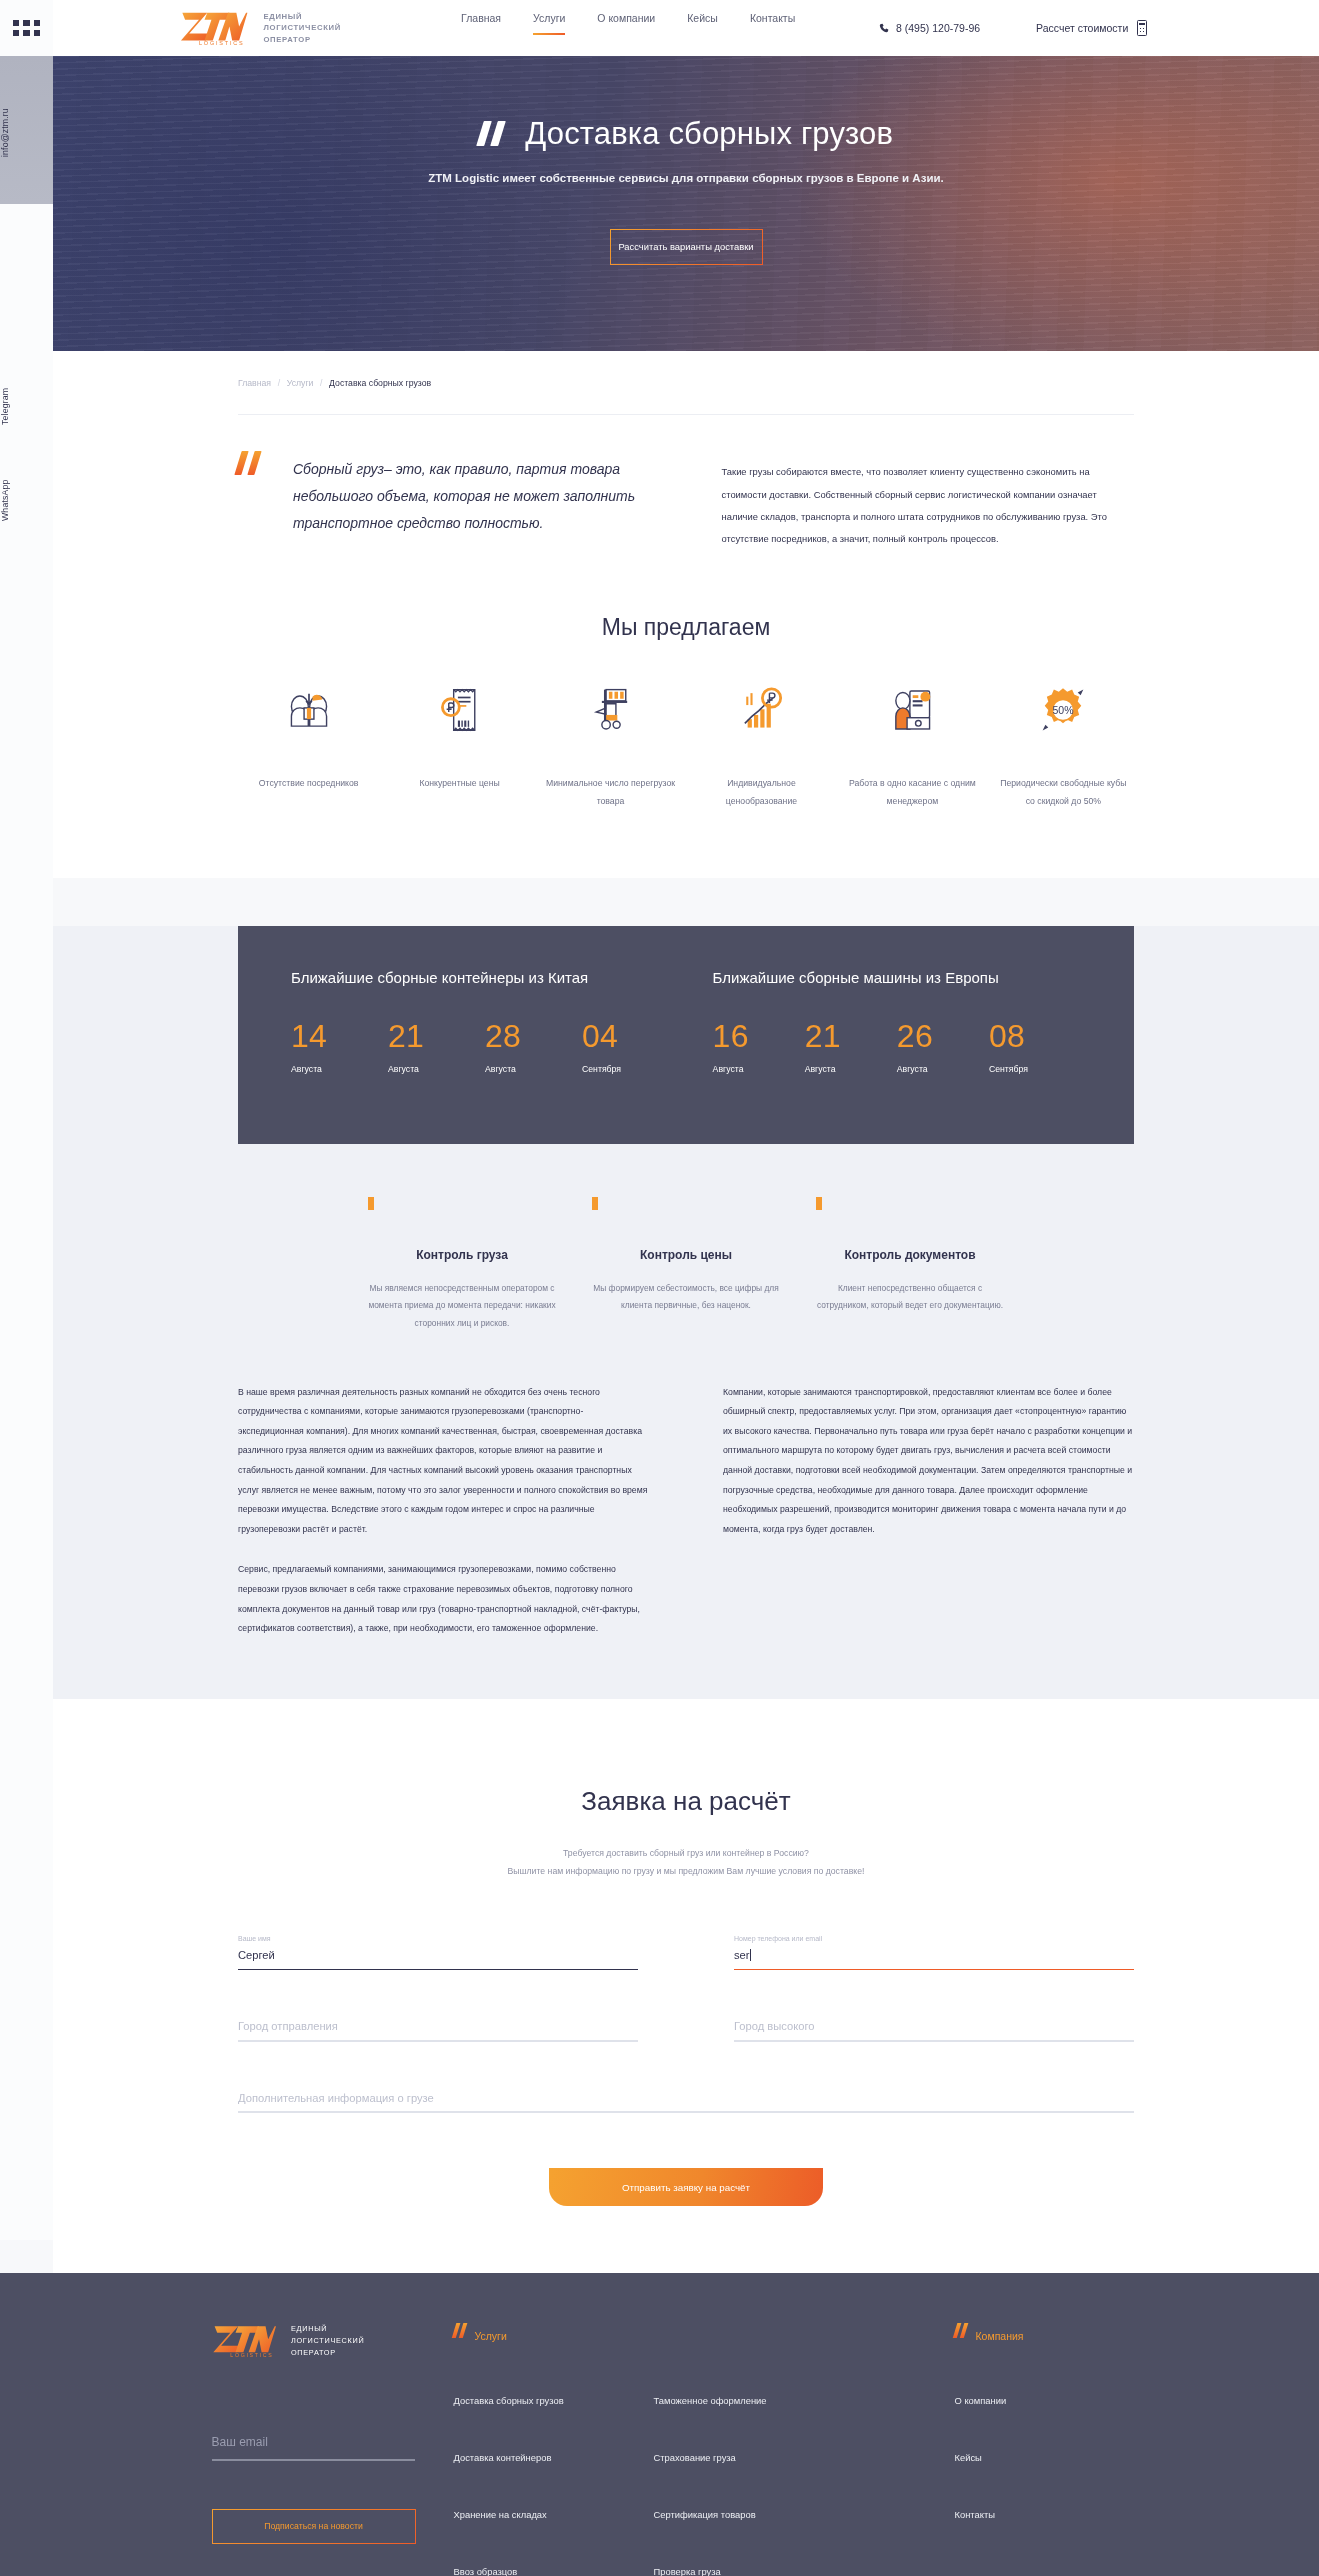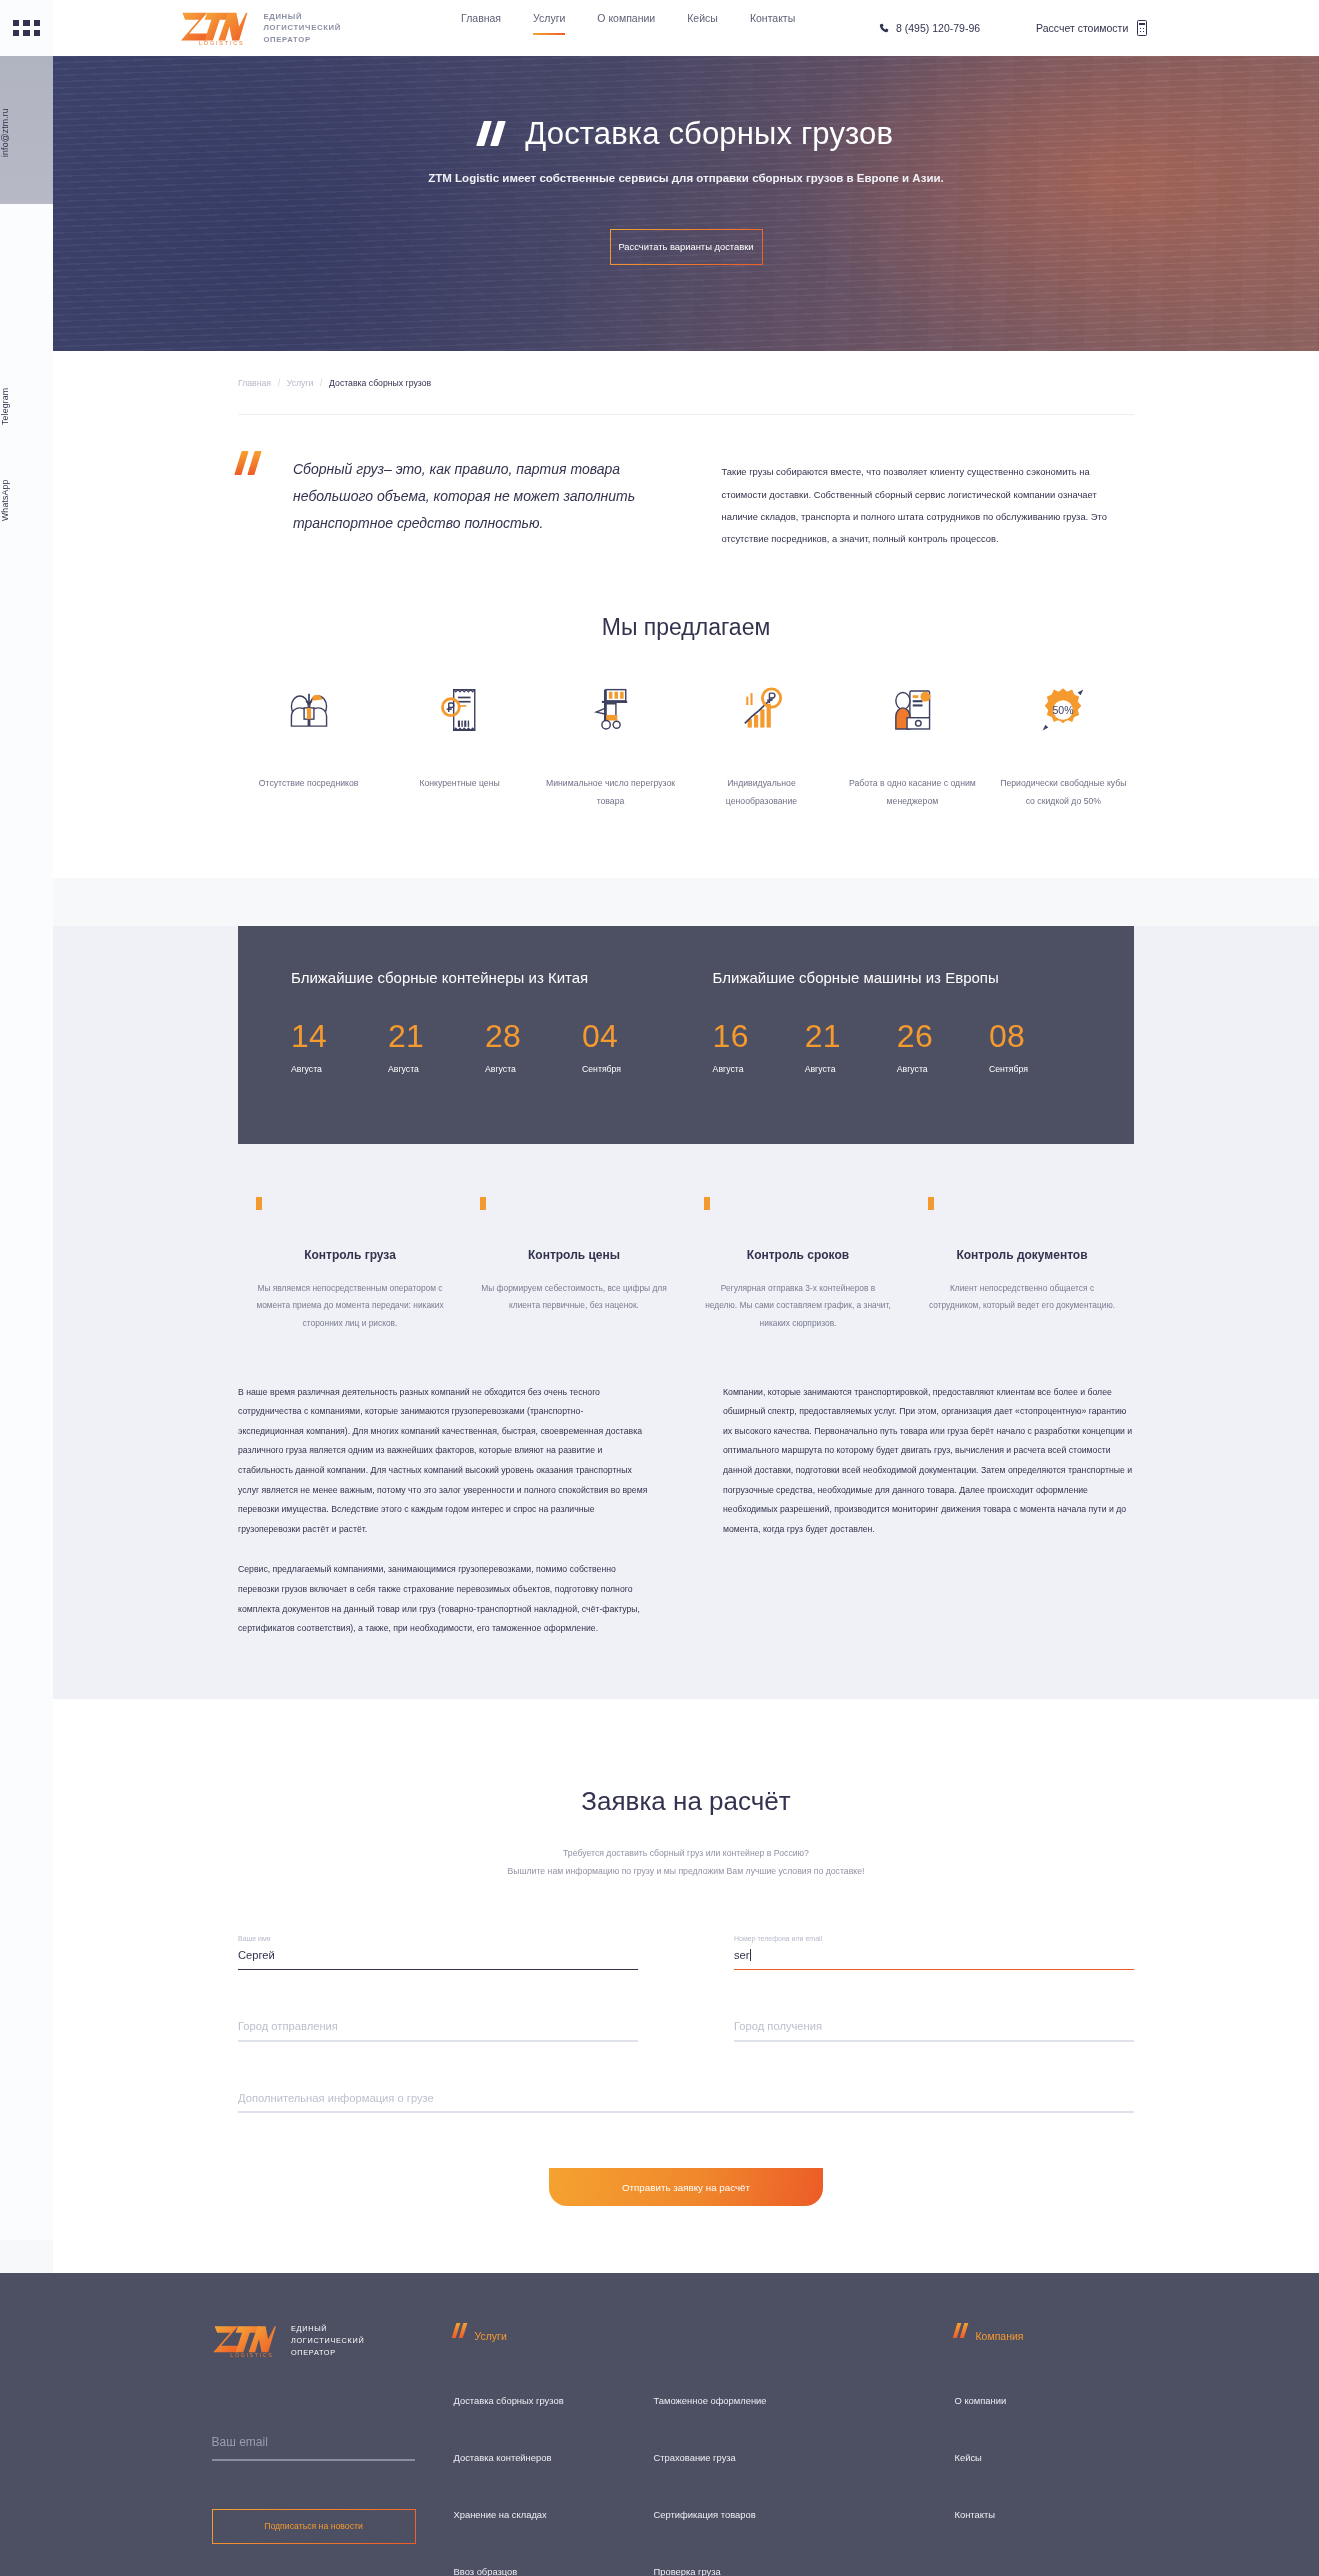--- a/index.html
+++ b/index.html
@@ -508,25 +508,20 @@
           <div class="ctrl-h">Контроль груза</div>
           <div class="ctrl-p">Мы являемся непосредственным оператором с момента приема до момента передачи: никаких сторонних лиц и рисков.</div>
         </div>
         <div class="ctrl">
           <div class="ctrl-bar"></div>
           <div class="ctrl-h">Контроль цены</div>
           <div class="ctrl-p">Мы формируем себестоимость, все цифры для клиента первичные, без наценок.</div>
         </div>
         <div class="ctrl">
           <div class="ctrl-bar"></div>
-          <div class="ctrl-h">Контроль сроков</div>
-          <div class="ctrl-p">Регулярная отправка 3-х контейнеров в неделю. Мы сами составляем график, а значит, никаких сюрпризов.</div>
-        </div>
-        <div class="ctrl">
-          <div class="ctrl-bar"></div>
           <div class="ctrl-h">Контроль документов</div>
           <div class="ctrl-p">Клиент непосредственно общается с сотрудником, который ведет его документацию.</div>
         </div>
       </div>
 
       <div class="body-cols">
         <div class="body-col">
           <p>В наше время различная деятельность разных компаний не обходится без очень тесного сотрудничества с компаниями, которые занимаются грузоперевозками (транспортно-экспедиционная компания). Для многих компаний качественная, быстрая, своевременная доставка различного груза является одним из важнейших факторов, которые влияют на развитие и стабильность данной компании. Для частных компаний высокий уровень оказания транспортных услуг является не менее важным, потому что это залог уверенности и полного спокойствия во время перевозки имущества. Вследствие этого с каждым годом интерес и спрос на различные грузоперевозки растёт и растёт.</p>
           <p>Сервис, предлагаемый компаниями, занимающимися грузоперевозками, помимо собственно перевозки грузов включает в себя также страхование перевозимых объектов, подготовку полного комплекта документов на данный товар или груз (товарно-транспортной накладной, счёт-фактуры, сертификатов соответствия), а также, при необходимости, его таможенное оформление.</p>
         </div>
@@ -559,21 +554,21 @@
         </div>
 
         <div class="field">
           <div class="field-label">&nbsp;</div>
           <div class="field-val ph">Город отправления</div>
           <div class="field-line"></div>
         </div>
 
         <div class="field">
           <div class="field-label">&nbsp;</div>
-          <div class="field-val ph">Город получения</div>
+          <div class="field-val ph">Город высокого</div>
           <div class="field-line"></div>
         </div>
 
         <div class="field full">
           <div class="field-label">&nbsp;</div>
           <div class="field-val ph">Дополнительная информация о грузе</div>
           <div class="field-line"></div>
         </div>
       </div>
 

